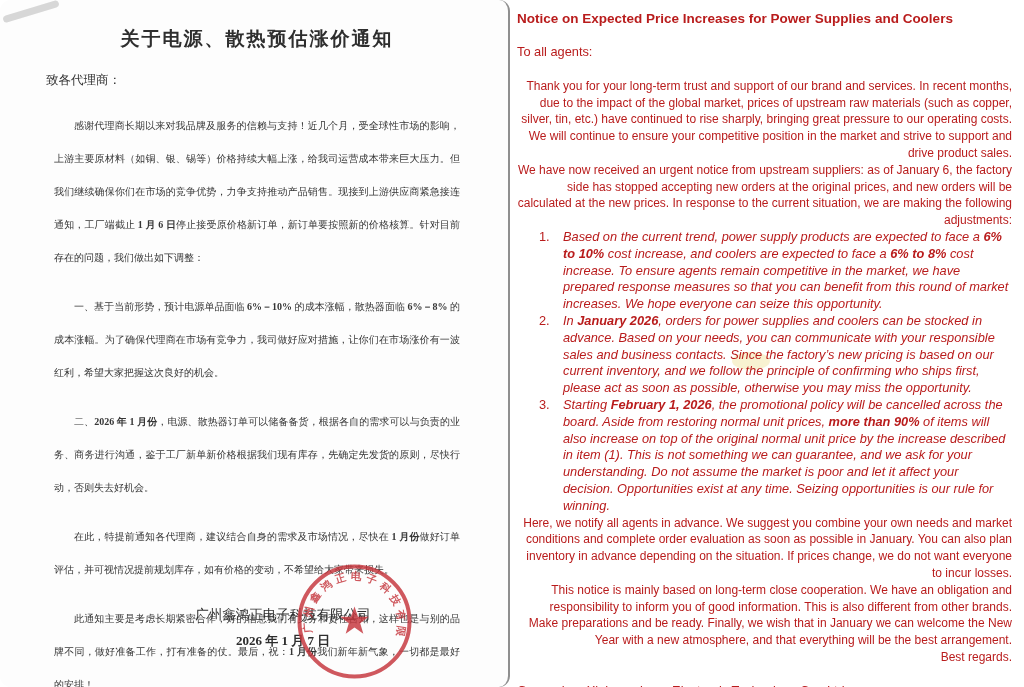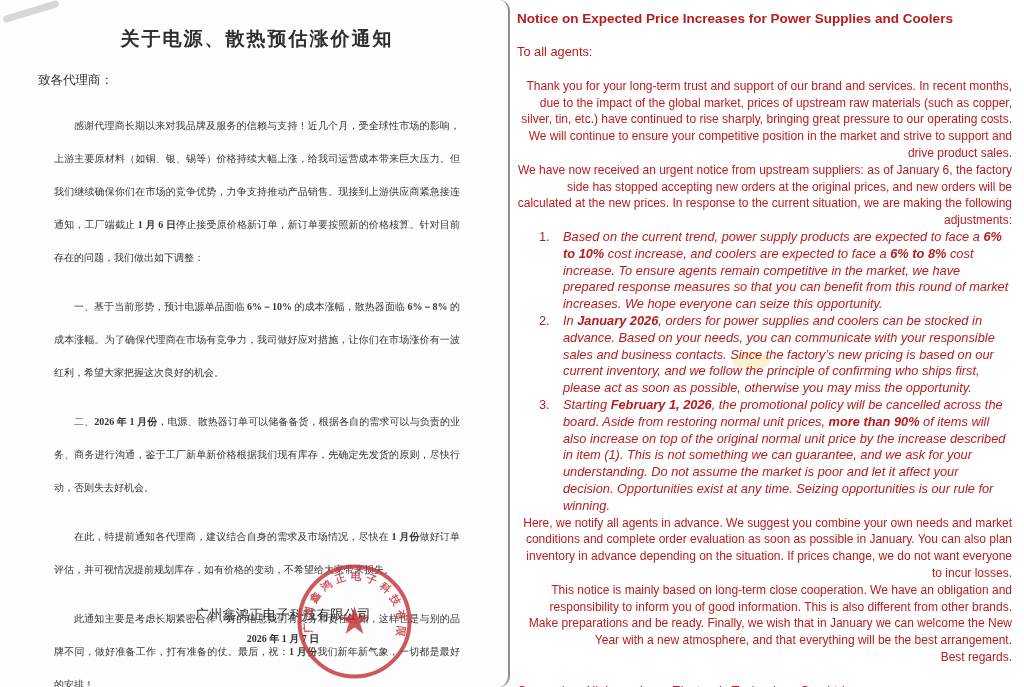--- a/index.html
+++ b/index.html
@@ -7,26 +7,26 @@
         font-family:"Liberation Sans",sans-serif;display:flex;}
   
   .left-pane{position:relative;width:510px;height:687px;background:#fdfdfd;
              border-right:2px solid #8f8f8f;box-sizing:border-box;
              font-family:"Liberation Serif","DejaVu Serif",serif;color:#353535;border-radius:11px;}
   .corner-mark{position:absolute;top:8px;left:2px;width:58px;height:7px;background:#a9a9a9;
                opacity:.45;border-radius:4px;transform:rotate(-17deg);}
   .cn-inner{position:absolute;top:26px;left:38px;width:438px;}
   .cn-title{font-size:19px;font-weight:bold;text-align:center;letter-spacing:2px;
             margin:0 0 16px 0;color:#2e2e2e;}
-  .cn-salutation{font-size:12.5px;line-height:25px;margin:0;}
+  .cn-salutation{font-size:12.5px;line-height:25px;margin:8px;}
   .cn-paras p{font-size:10px;line-height:33px;margin:16px;text-indent:2em;text-align:justify;}
   .b{font-weight:bold;}
   .cn-signature{position:absolute;top:606px;left:150px;width:266px;text-align:center;z-index:2;}
   .cn-signature .company{font-size:13.5px;margin:0;color:#2d2d2d;}
-  .cn-signature .date{font-size:10px;font-weight:bold;margin:8px 0 0 0;color:#2d2d2d;}
+  .cn-signature .date{font-size:13px;font-weight:bold;margin:8px 0 0 0;color:#2d2d2d;}
   .stamp-svg{position:absolute;left:282px;top:549px;z-index:3;opacity:.82;}
   
   .right-pane{position:relative;width:512px;height:687px;box-sizing:border-box;
               padding:10px 10px 0 7px;color:#b91c1c;background:#fff;}
   .en-heading{font-size:13.5px;font-weight:bold;margin:0 0 17px 0;line-height:17px;}
   .en-salutation{font-size:12.8px;margin:0 0 17px 0;line-height:16.8px;}
   .en-paras p{font-size:12px;line-height:16.8px;margin:0;position:relative;z-index:1;text-align:right;}
   .en-list{list-style:none;margin:0;padding:0;font-size:12.8px;line-height:16.8px;}
   .en-list li{display:flex;margin:0;position:relative;z-index:1;}
   .en-list .num{width:24px;padding-left:22px;flex:0 0 auto;}

